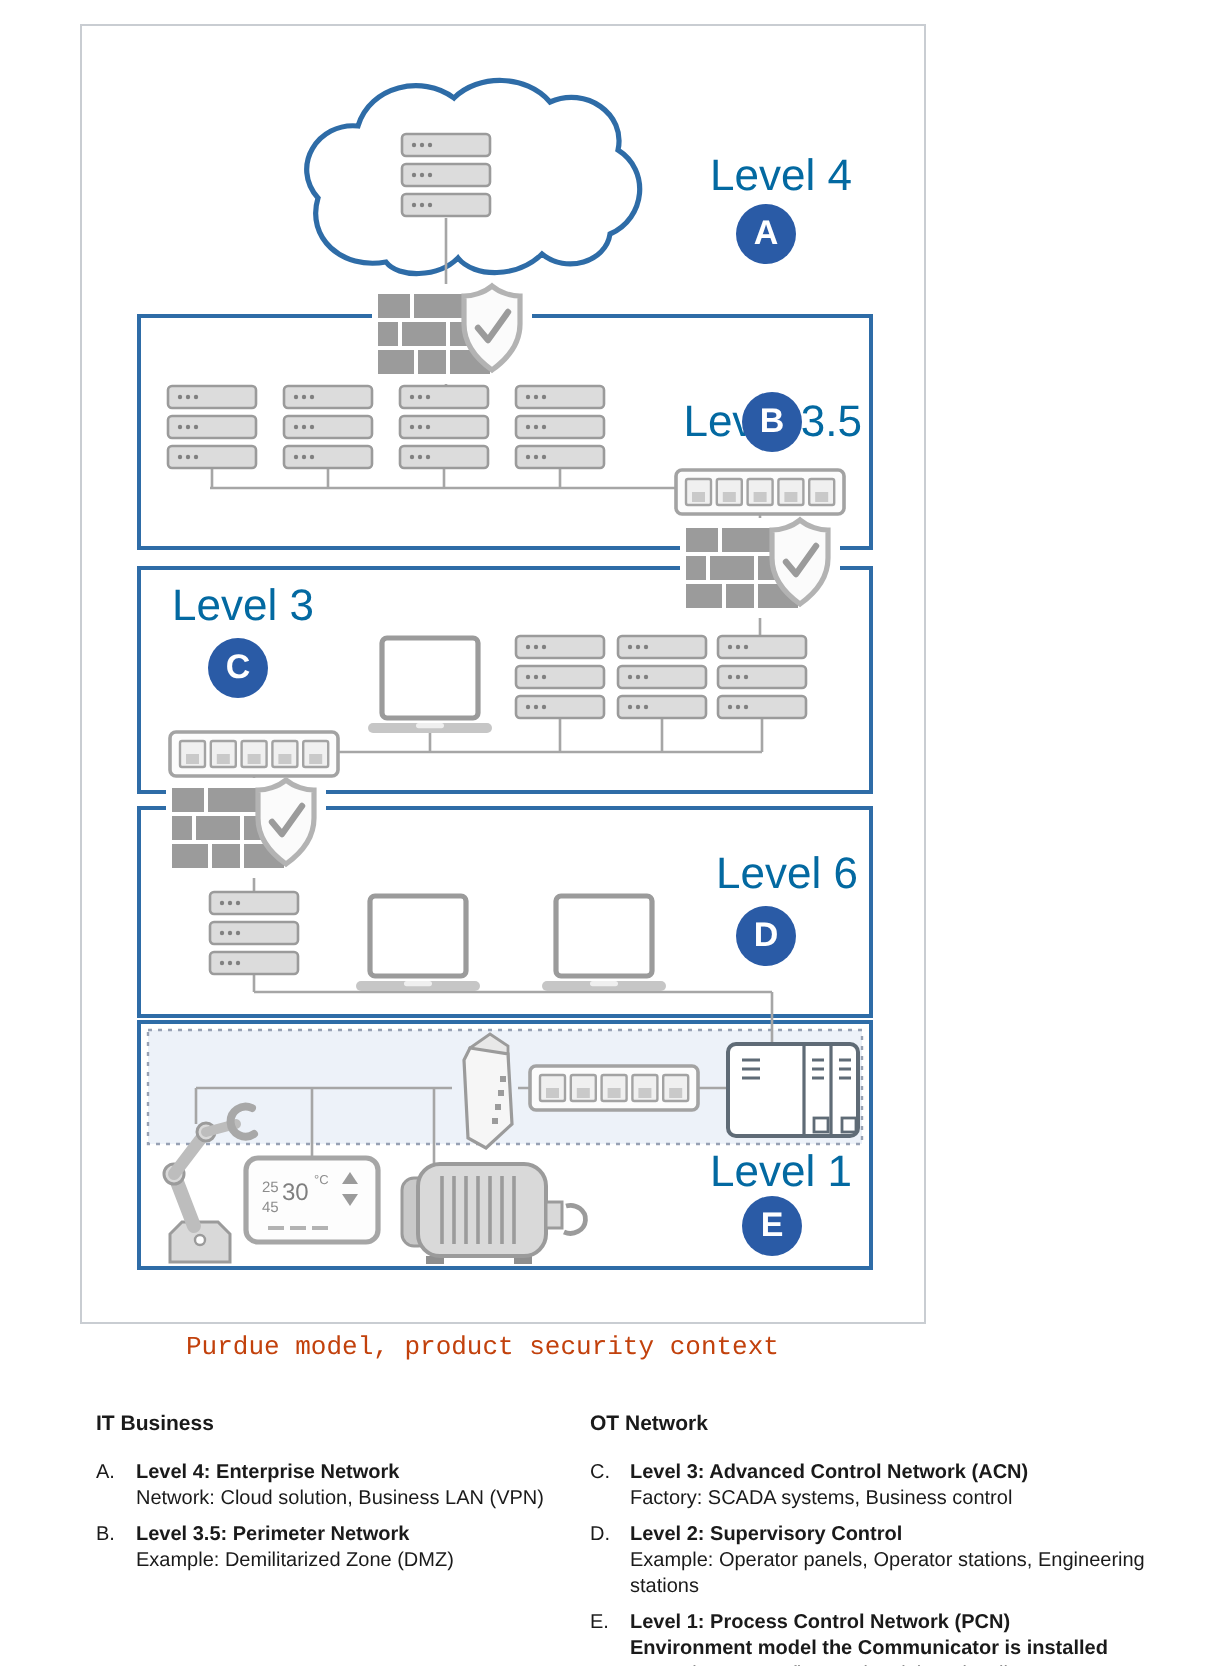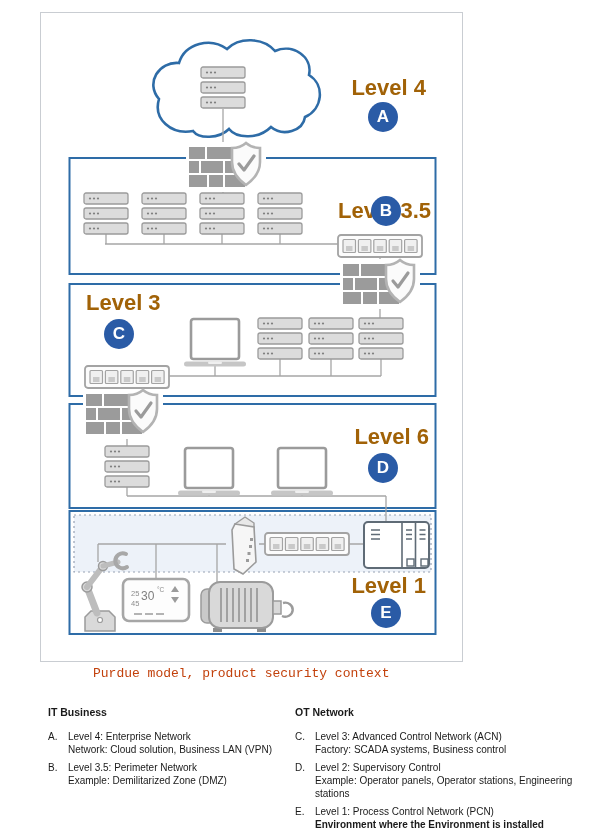--- a/index.html
+++ b/index.html
@@ -1,31 +1,31 @@
 <!DOCTYPE html>
 <html><head>
 <meta charset="utf-8">
 <style>
   html,body{margin:0;padding:0;}
   body{width:610px;height:833px;background:#ffffff;font-family:"Liberation Sans",sans-serif;}
   .page{position:relative;width:610px;height:833px;background:#ffffff;overflow:hidden;}
   .frame{position:absolute;left:40px;top:12px;width:421px;height:648px;border:1px solid #c9cdd2;background:#ffffff;}
   .frame svg{position:absolute;left:0;top:0;}
-  .lvl-title{position:absolute;font-size:22px;font-weight:bold;color:#a16207;letter-spacing:0px;}
+  .lvl-title{position:absolute;font-size:22px;font-weight:normal;color:#0369a1;letter-spacing:0px;}
   .t-right{width:155px;text-align:right;}
   .badge{position:absolute;width:30px;height:30px;border-radius:50%;background:#2a5ba6;color:#ffffff;
          font-size:17px;font-weight:bold;display:flex;align-items:center;justify-content:center;}
   .caption{position:absolute;left:93px;top:666px;font-size:13px;color:#c2410c;font-family:Liberation Mono, monospace;}
   .legend-col{position:absolute;top:706px;font-size:10px;color:#1a1a1a;}
   .legend-it{left:48px;width:238px;}
   .legend-ot{left:295px;width:312px;}
   .legend-header{font-weight:bold;font-size:10.5px;margin-bottom:12px;}
   .legend-item{display:flex;margin-bottom:5px;line-height:13px;}
   .legend-letter{width:20px;flex:0 0 20px;}
-  .legend-title{font-weight:normal;}
+  .legend-title{font-weight:bold;}
   .legend-sub{font-weight:bold;}
 </style>
 </head>
 <body>
 
 <div class="page">
   <div class="frame">
 
     <svg width="421" height="648" viewBox="0 0 421 648">
       <defs>
@@ -225,18 +225,18 @@
       <div class="legend-letter">D.</div>
       <div>
         <div class="legend-title">Level 2: Supervisory Control</div>
         <div>Example: Operator panels, Operator stations, Engineering stations</div>
       </div>
     </div>
     <div class="legend-item">
       <div class="legend-letter">E.</div>
       <div>
         <div class="legend-title">Level 1: Process Control Network (PCN)</div>
-        <div class="legend-sub">Environment where the Environment is installed</div>
+        <div class="legend-sub">Environment model the Communicator is installed</div>
         <div>Example: Factory floor, Industrial product line</div>
       </div>
     </div>
   </div>
 </div>
 
 </body></html>

